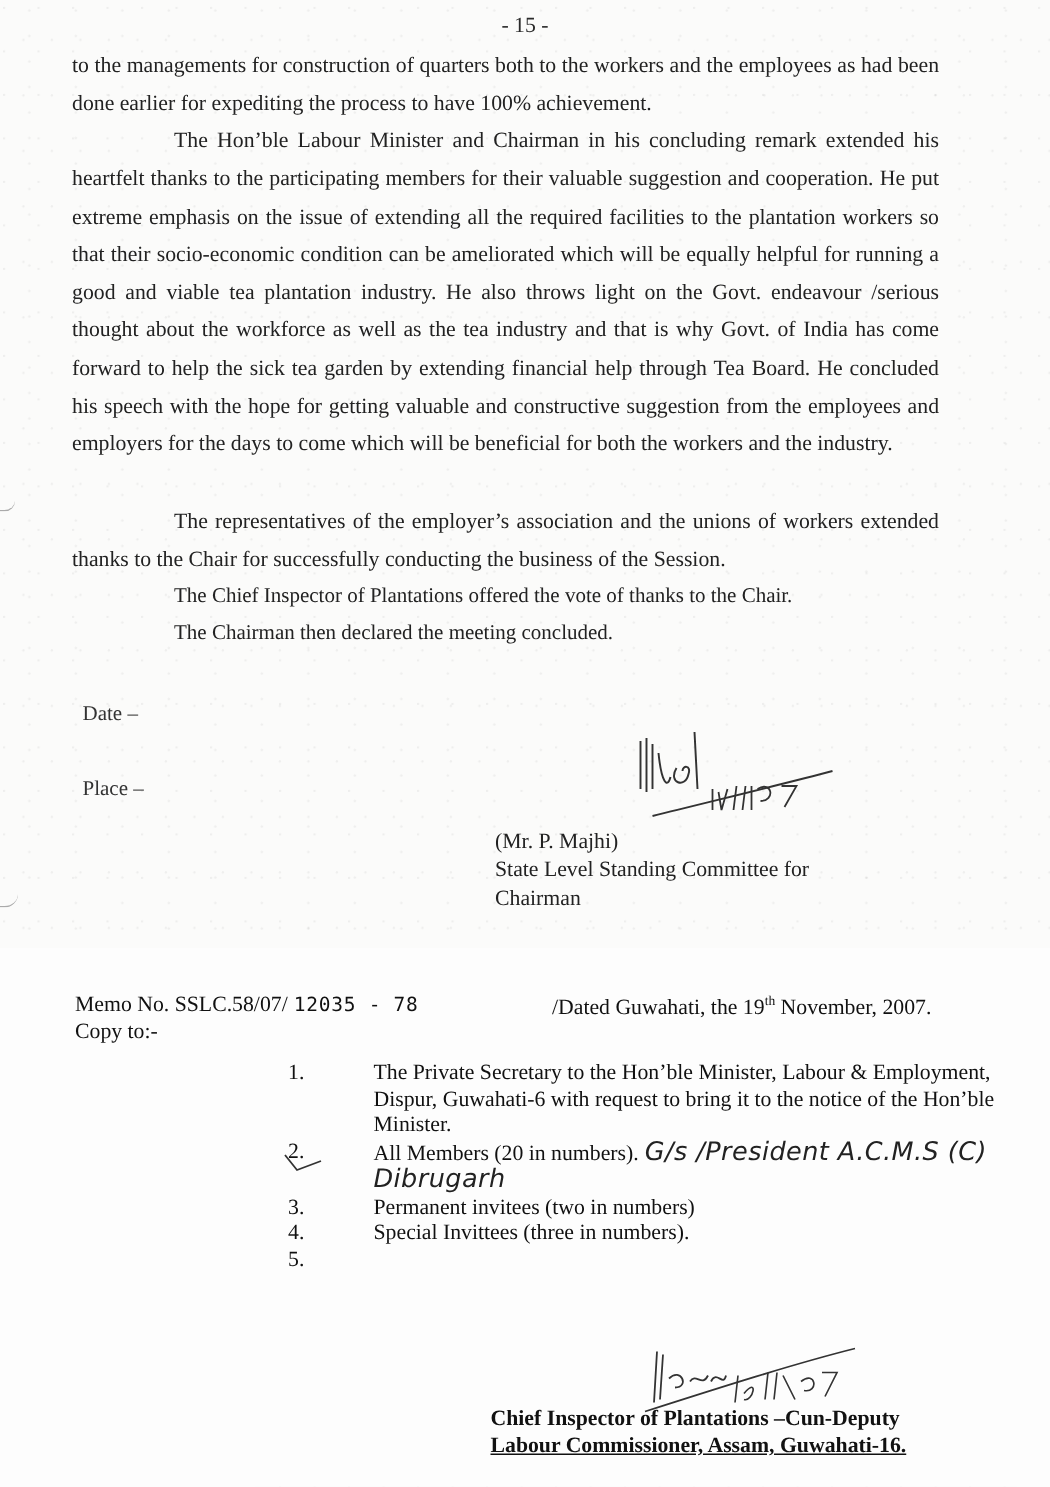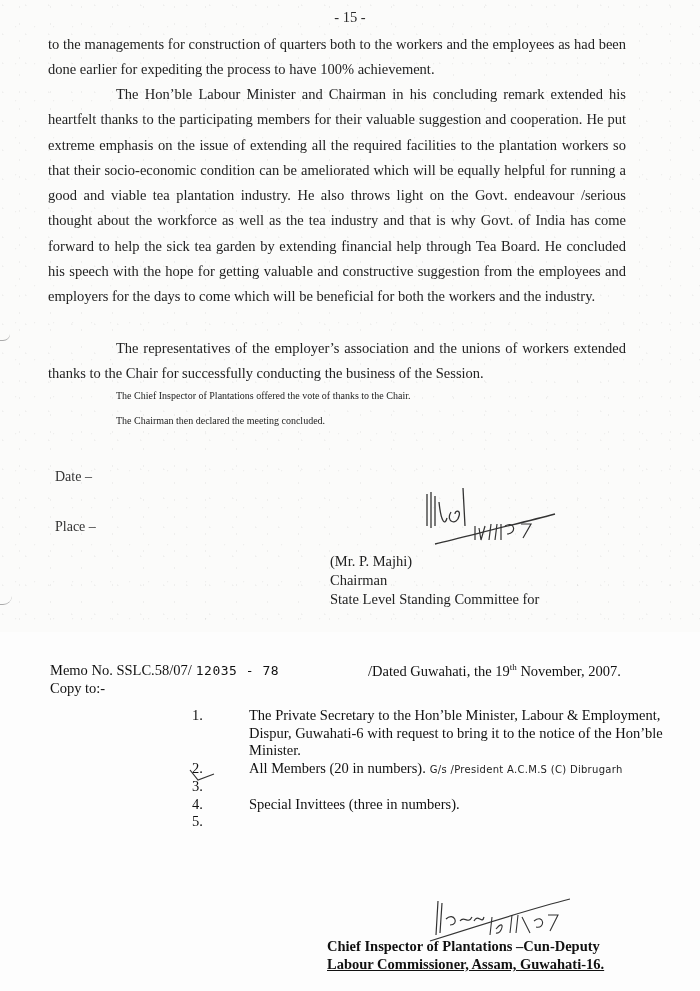--- a/index.html
+++ b/index.html
@@ -26,38 +26,38 @@
     .page-number {
       position: absolute; top: 9px; left: 0; width: 700px; text-align: center;
       font-size: 14.5px; color: #2a2a2a;
     }
     .para {
       position: absolute; left: 48px; width: 578px;
       font-size: 14.5px; line-height: 25.3px; color: #222;
       text-align: justify; margin: 0;
     }
     .para.indent { text-indent: 68px; }
-    .line-indent { position: absolute; left: 116px; font-size: 10px; color: #222; white-space: nowrap; font-family: Liberation Serif, serif; }
+    .line-indent { position: absolute; left: 116px; font-size: 14px; color: #222; white-space: nowrap; font-family: Liberation Serif, serif; }
     .label-left { position: absolute; left: 55px; font-size: 14px; color: #333; }
 
     .sig1 { position: absolute; left: 405px; top: 482px; width: 160px; height: 70px; }
     .sign-block { position: absolute; left: 330px; width: 250px; text-align: left; font-size: 14.5px; color: #222; line-height: 19px; }
     .sign-block .ul { text-decoration: underline; }
 
     .memo { position: absolute; left: 50px; top: 662px; font-size: 14.5px; color: #111; white-space: nowrap; }
     .memo .hand { font-family: "DejaVu Sans Mono", monospace; font-size: 13px; letter-spacing: 0.5px; margin-left: 4px; }
     .dated { position: absolute; left: 368px; top: 662px; font-size: 14.5px; color: #111; white-space: nowrap; }
     .dated sup { font-size: 9px; }
     .copy-to { position: absolute; left: 50px; top: 680px; font-size: 14.5px; color: #111; }
 
     .copy-list { position: absolute; left: 192px; top: 707px; width: 480px; font-size: 14.5px; color: #111; line-height: 17.5px; }
     .copy-item { display: flex; }
     .copy-item .num { width: 57px; flex: none; }
     .copy-item .txt { flex: 1; }
-    .annot { font-family: "DejaVu Sans", sans-serif; font-size: 10px; color: #222; margin-left: 4px; letter-spacing: 0.3px; }
+    .annot { font-family: "DejaVu Sans", sans-serif; font-style: italic; font-size: 17px; color: #222; margin-left: 4px; letter-spacing: 0.3px; }
     .tick { position: absolute; left: 188px; top: 766px; width: 28px; height: 18px; }
 
     .sig2 { position: absolute; left: 420px; top: 895px; width: 160px; height: 50px; }
     .chief { position: absolute; left: 327px; top: 937px; font-size: 14.5px; font-weight: bold; color: #111; line-height: 18px; white-space: nowrap; }
     .chief .ul { text-decoration: underline; }
     .edge-mark { position: absolute; left: 0; top: 334px; width: 10px; height: 6px; border-bottom: 1px solid #aaa; border-radius: 0 0 8px 0; }
     .edge-mark2 { position: absolute; left: 0; top: 596px; width: 12px; height: 8px; border-bottom: 1px solid #aaa; border-radius: 0 0 10px 0; }
   </style>
 </head>
 <body>
@@ -86,22 +86,22 @@
   <div class="label-left" style="top:519px;">Place –</div>
 
   <svg class="sig1" viewBox="0 0 160 70">
     <path d="M22 12 L22 44 M26 10 L26 46 M30 14 L30 44 M34 20 C36 40,40 44,42 36 M46 30 C40 40,52 44,54 34 C56 28,50 28,50 32 M58 6 L60 44" stroke="#333" stroke-width="1.3" fill="none"></path>
     <path d="M30 62 C70 52,120 40,150 32" stroke="#333" stroke-width="1.3" fill="none"></path>
     <path d="M70 58 L70 44 M74 46 L76 58 L80 44 M84 58 L86 42 M90 58 L92 42 M96 42 L96 58 M100 44 C110 38,112 52,102 52 M116 42 L126 42 L118 56" stroke="#333" stroke-width="1.2" fill="none"></path>
   </svg>
 
   <div class="sign-block" style="top:552px;">
     <div>(Mr. P. Majhi)</div>
+    <div>State Level Standing Committee for</div>
     <div>Chairman</div>
-    <div>State Level Standing Committee for</div>
   </div>
 
   <div class="memo">
     <span>Memo No. SSLC.58/07/</span><span class="hand">12035 - 78</span>
   </div>
   <div class="dated">
     <span>/Dated Guwahati, the 19</span><sup>th</sup><span> November, 2007.</span>
   </div>
   <div class="copy-to">Copy to:-</div>
 
@@ -113,20 +113,21 @@
     <div class="copy-item">
       <span class="num">1.</span>
       <span class="txt">The Private Secretary to the Hon’ble Minister, Labour &amp; Employment, Dispur, Guwahati-6 with request to bring it to the notice of the Hon’ble Minister.</span>
     </div>
     <div class="copy-item">
       <span class="num">2.</span>
       <span class="txt"><span>All Members (20 in numbers).</span><span class="annot">G/s /President A.C.M.S (C) Dibrugarh</span></span>
     </div>
     <div class="copy-item">
       <span class="num">3.</span>
+      <span class="txt">Permanent invitees (two in numbers)</span>
     </div>
     <div class="copy-item">
       <span class="num">4.</span>
       <span class="txt">Special Invittees (three in numbers).</span>
     </div>
     <div class="copy-item">
       <span class="num">5.</span>
     </div>
   </div>
 

